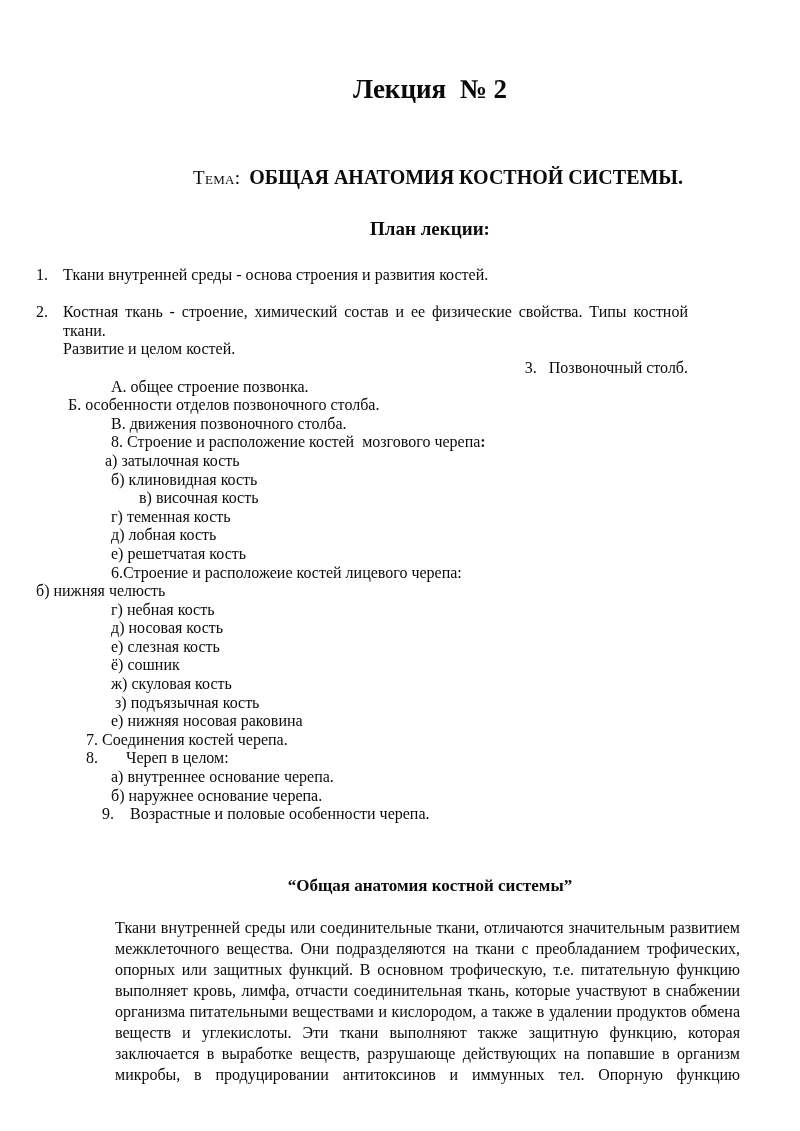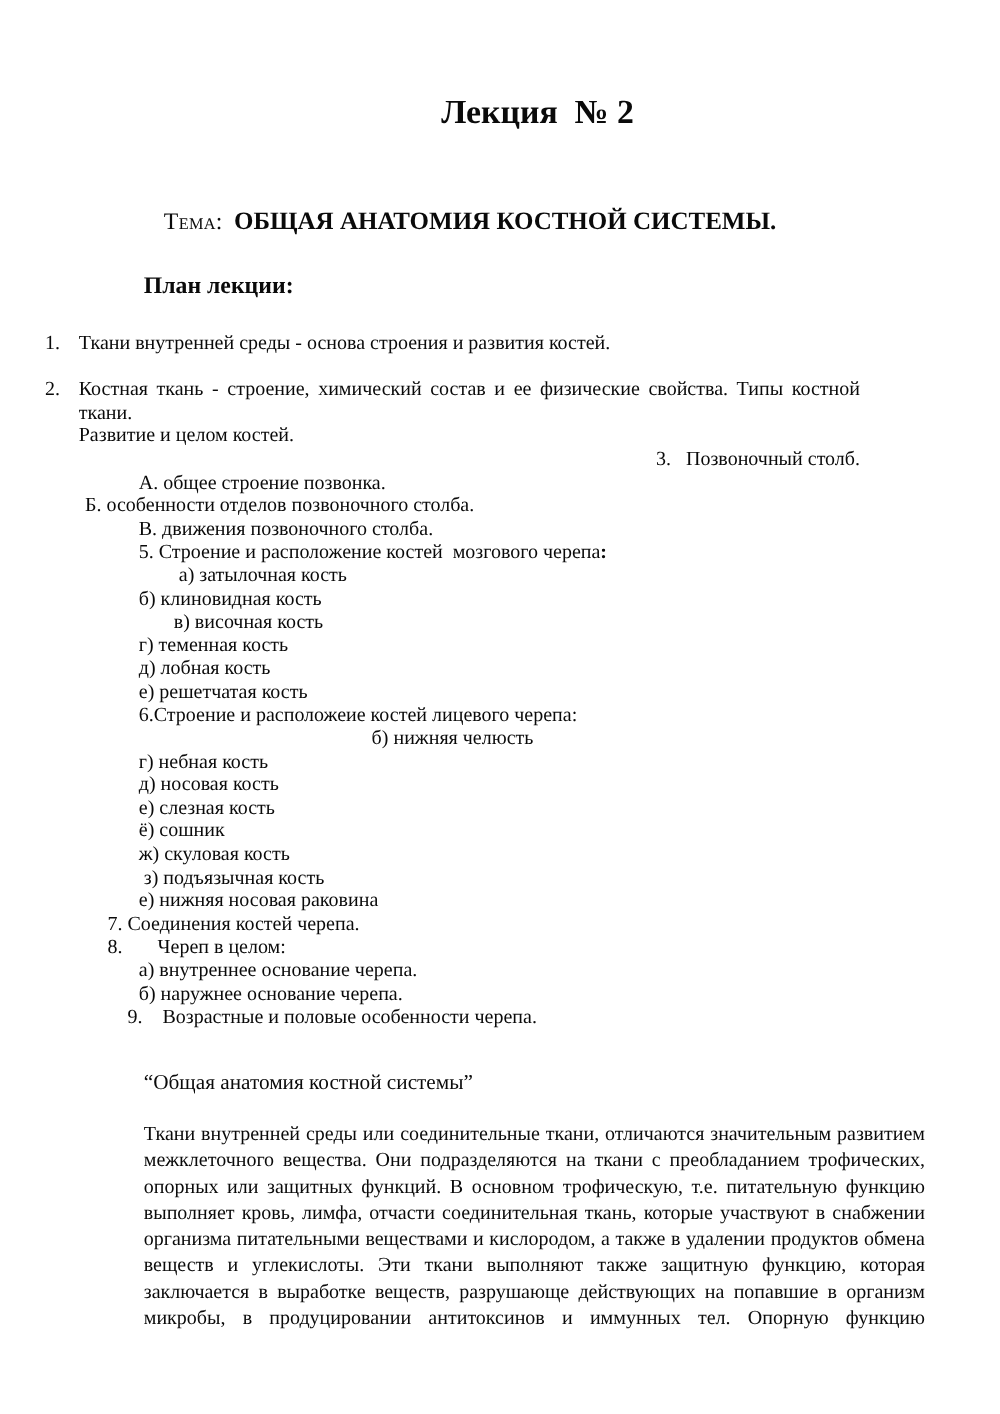--- a/index.html
+++ b/index.html
@@ -8,20 +8,21 @@
     background: #ffffff;
     color: #0a0a0a;
     font-family: "Liberation Serif", "DejaVu Serif", serif;
     overflow: hidden;
   }
   .page { position: relative; width: 800px; height: 1131px; }
 
   .center-block {
     margin-left: 115px;
     width: 630px;
+    text-align: center;
   }
 
   .doc-title {
     margin: 74px 0 0 115px;
     width: 630px;
     text-align: center;
     font-size: 27px;
     font-weight: bold;
     line-height: 30px;
     white-space: pre-wrap;
@@ -61,23 +62,23 @@
   .plan .row.just {
     white-space: normal;
     text-align: justify;
     text-align-last: justify;
     width: 652px;
   }
   .plan .row.gap { margin-top: 18.6px; }
   .plan .marker { display: inline-block; width: 27px; white-space: pre; }
 
   .section-heading {
-    margin-top: 32px;
+    margin-top: 52px;
     font-size: 17px;
-    font-weight: normal;
+    font-weight: bold;
     line-height: 20px;
   }
 
   .paragraph {
     margin: 21px 60px 0 115px;
     width: 625px;
     font-size: 16px;
   }
   .paragraph .pline {
     line-height: 21px;
@@ -100,29 +101,29 @@
 
   <div class="plan">
       <div class="row" style="margin-left: 0px;"><span class="marker">1.</span><span>Ткани внутренней среды - основа строения и развития костей.</span></div>
       <div class="row just gap" style="margin-left: 0px;"><span class="marker">2.</span><span>Костная ткань - строение, химический состав и ее физические свойства. Типы костной</span></div>
       <div class="row" style="margin-left: 27px;"><span>ткани.</span></div>
       <div class="row" style="margin-left: 27px;"><span>Развитие и целом костей.</span></div>
       <div class="row" style=" text-align: right;"><span>3.   Позвоночный столб.</span></div>
       <div class="row" style="margin-left: 75px;"><span>А. общее строение позвонка.</span></div>
       <div class="row" style="margin-left: 32px;"><span>Б. особенности отделов позвоночного столба.</span></div>
       <div class="row" style="margin-left: 75px;"><span>В. движения позвоночного столба.</span></div>
-      <div class="row" style="margin-left: 75px;"><span>5. Строение и расположение костей  мозгового черепа</span><b>:</b></div>
-      <div class="row" style="margin-left: 107px;"><span>а) затылочная кость</span></div>
+      <div class="row" style="margin-left: 75px;"><span>8. Строение и расположение костей  мозгового черепа</span><b>:</b></div>
+      <div class="row" style="margin-left: 69px;"><span>а) затылочная кость</span></div>
       <div class="row" style="margin-left: 75px;"><span>б) клиновидная кость</span></div>
       <div class="row" style="margin-left: 103px;"><span>в) височная кость</span></div>
       <div class="row" style="margin-left: 75px;"><span>г) теменная кость</span></div>
       <div class="row" style="margin-left: 75px;"><span>д) лобная кость</span></div>
       <div class="row" style="margin-left: 75px;"><span>е) решетчатая кость</span></div>
       <div class="row" style="margin-left: 75px;"><span>6.Строение и расположеие костей лицевого черепа:</span></div>
-      <div class="row" style=" text-align: center;"><span>б) нижняя челюсть</span></div>
+      <div class="row" style=""><span>б) нижняя челюсть</span></div>
       <div class="row" style="margin-left: 75px;"><span>г) небная кость</span></div>
       <div class="row" style="margin-left: 75px;"><span>д) носовая кость</span></div>
       <div class="row" style="margin-left: 75px;"><span>е) слезная кость</span></div>
       <div class="row" style="margin-left: 75px;"><span>ё) сошник</span></div>
       <div class="row" style="margin-left: 75px;"><span>ж) скуловая кость</span></div>
       <div class="row" style="margin-left: 75px;"><span> з) подъязычная кость</span></div>
       <div class="row" style="margin-left: 75px;"><span>е) нижняя носовая раковина</span></div>
       <div class="row" style="margin-left: 50px;"><span>7. Соединения костей черепа.</span></div>
       <div class="row" style="margin-left: 50px;"><span>8.       Череп в целом:</span></div>
       <div class="row" style="margin-left: 75px;"><span>а) внутреннее основание черепа.</span></div>

